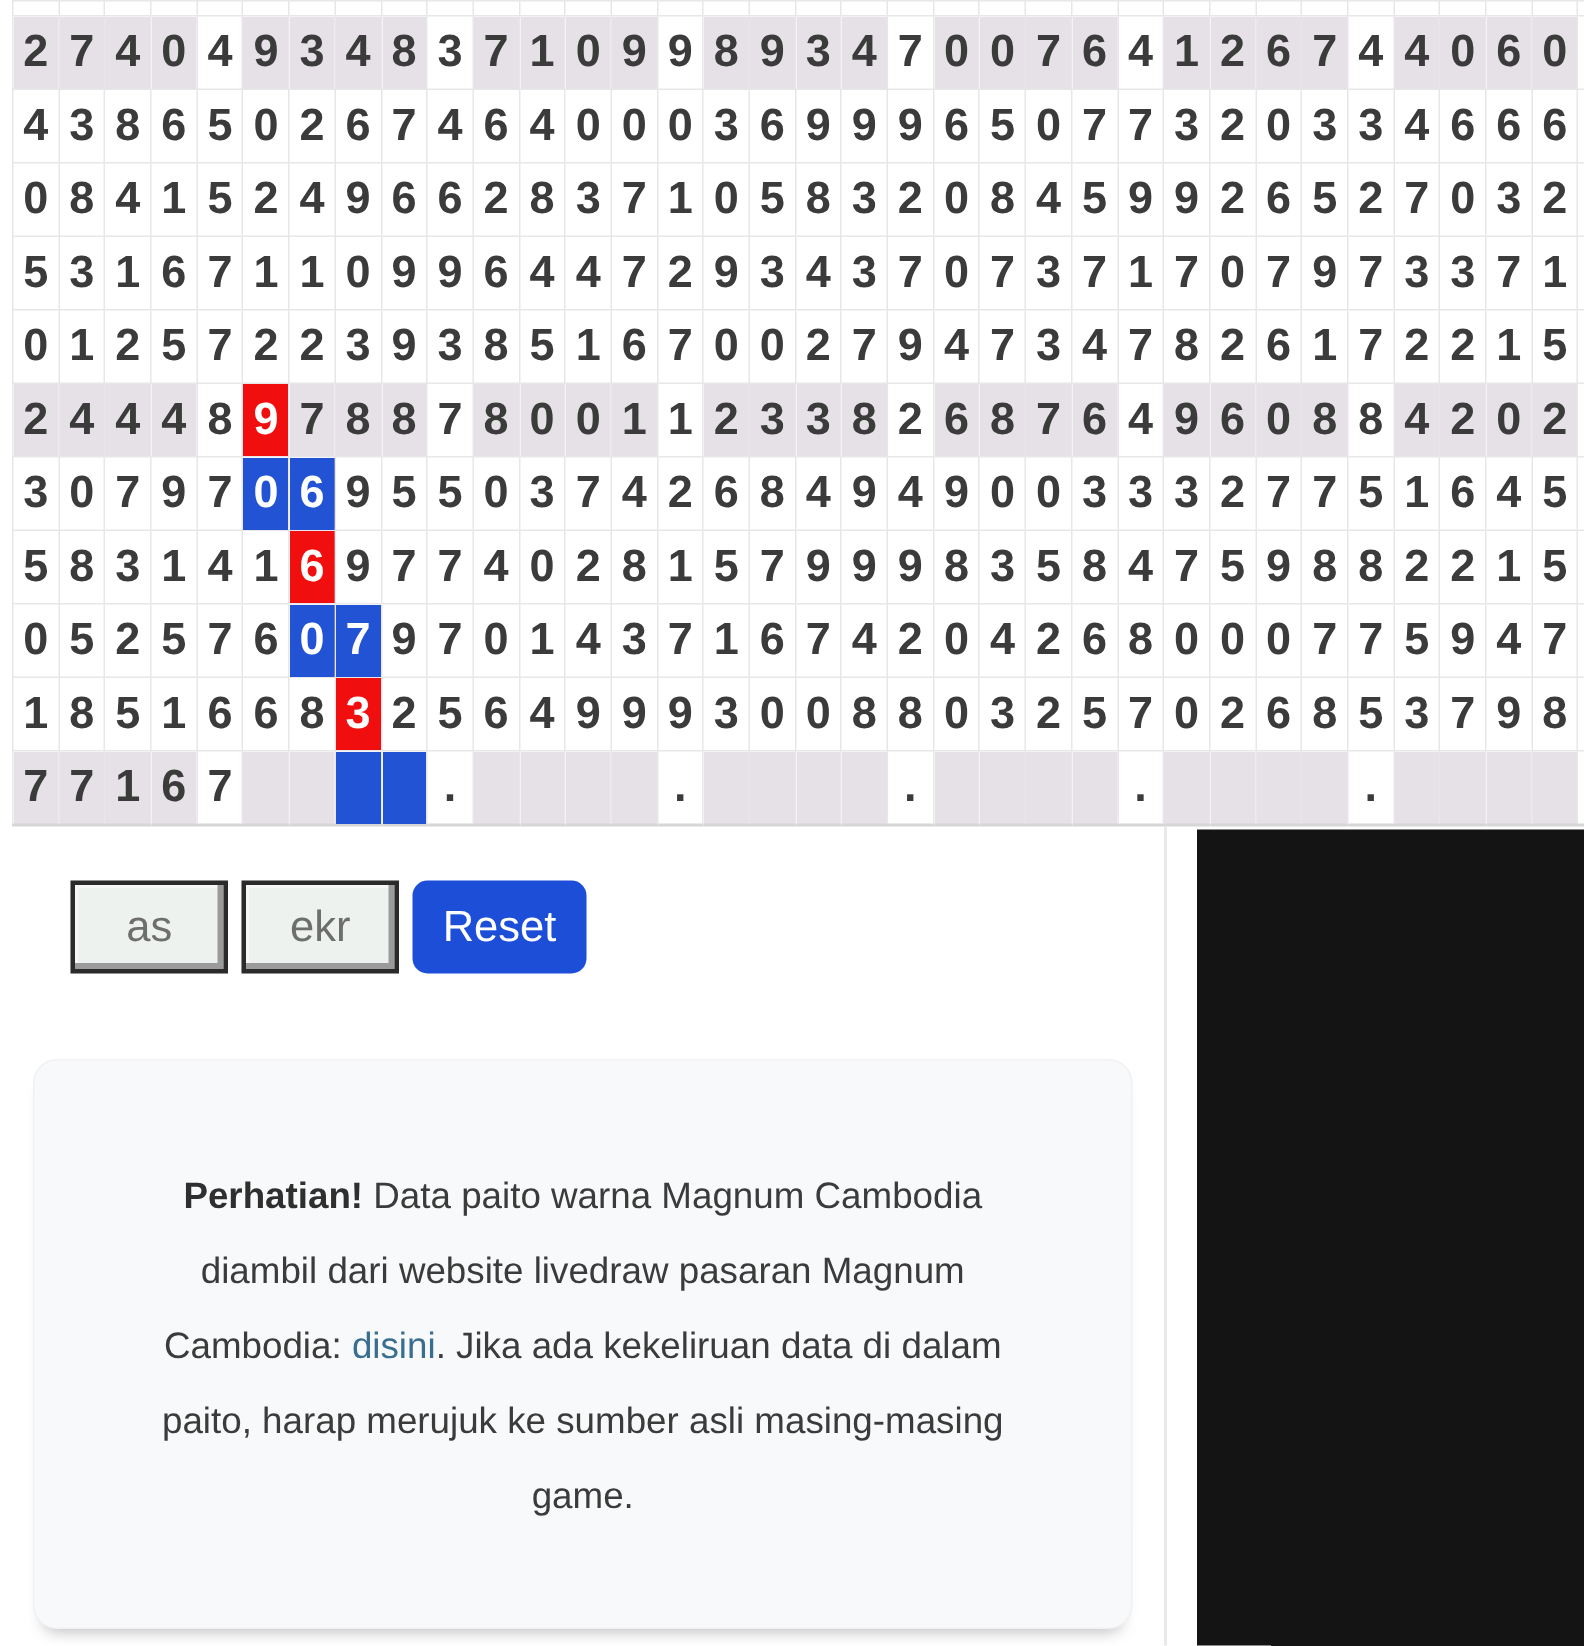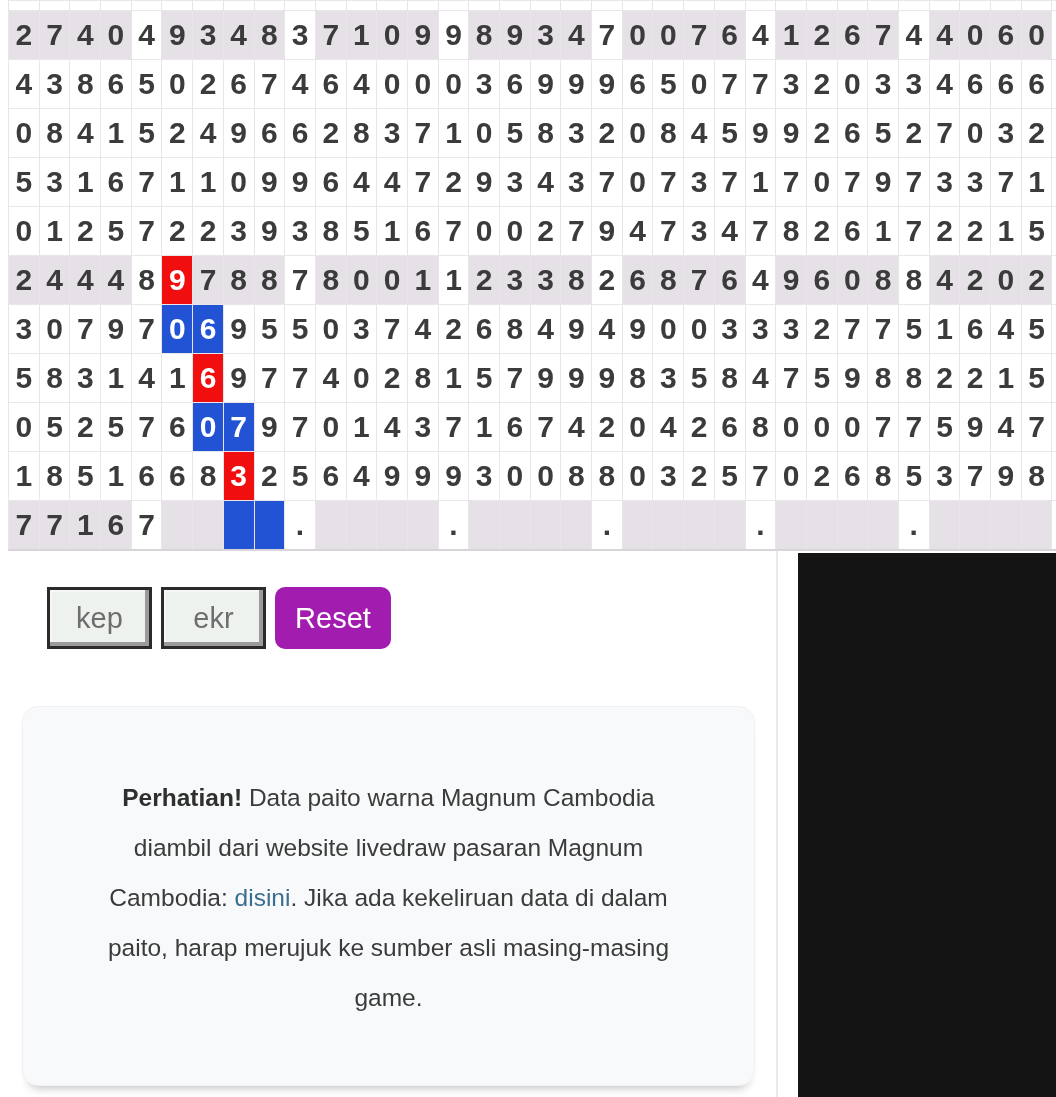--- a/index.html
+++ b/index.html
@@ -504,23 +504,23 @@
         <td class="shade" style="background: rgb(229, 225, 230);"></td>
         <td class="jml dot">.</td>
       </tr>
     </tbody>
 </table>
 
 <div class="bottom">
   <div class="left-col">
 
     <div class="btn-row">
-      <button class="paito-btn">kep</button>
+      <button class="paito-btn">as</button>
       <button class="paito-btn">ekr</button>
-      <button class="reset-btn" style="background: #a21caf;">Reset</button>
+      <button class="reset-btn" style="background: #1d4ed8;">Reset</button>
     </div>
 
     <div class="notice-panel">
       <p class="notice-text"><b>Perhatian!</b><span> Data paito warna Magnum Cambodia diambil dari website livedraw pasaran Magnum Cambodia: </span><a class="notice-link" style="color: rgb(58, 110, 145);">disini</a><span>. Jika ada kekeliruan data di dalam paito, harap merujuk ke sumber asli masing-masing game.</span></p>
     </div>
 
   </div>
   <div class="right-col">
     <div class="video" style="background: rgb(20, 20, 20);"></div>
   </div>

